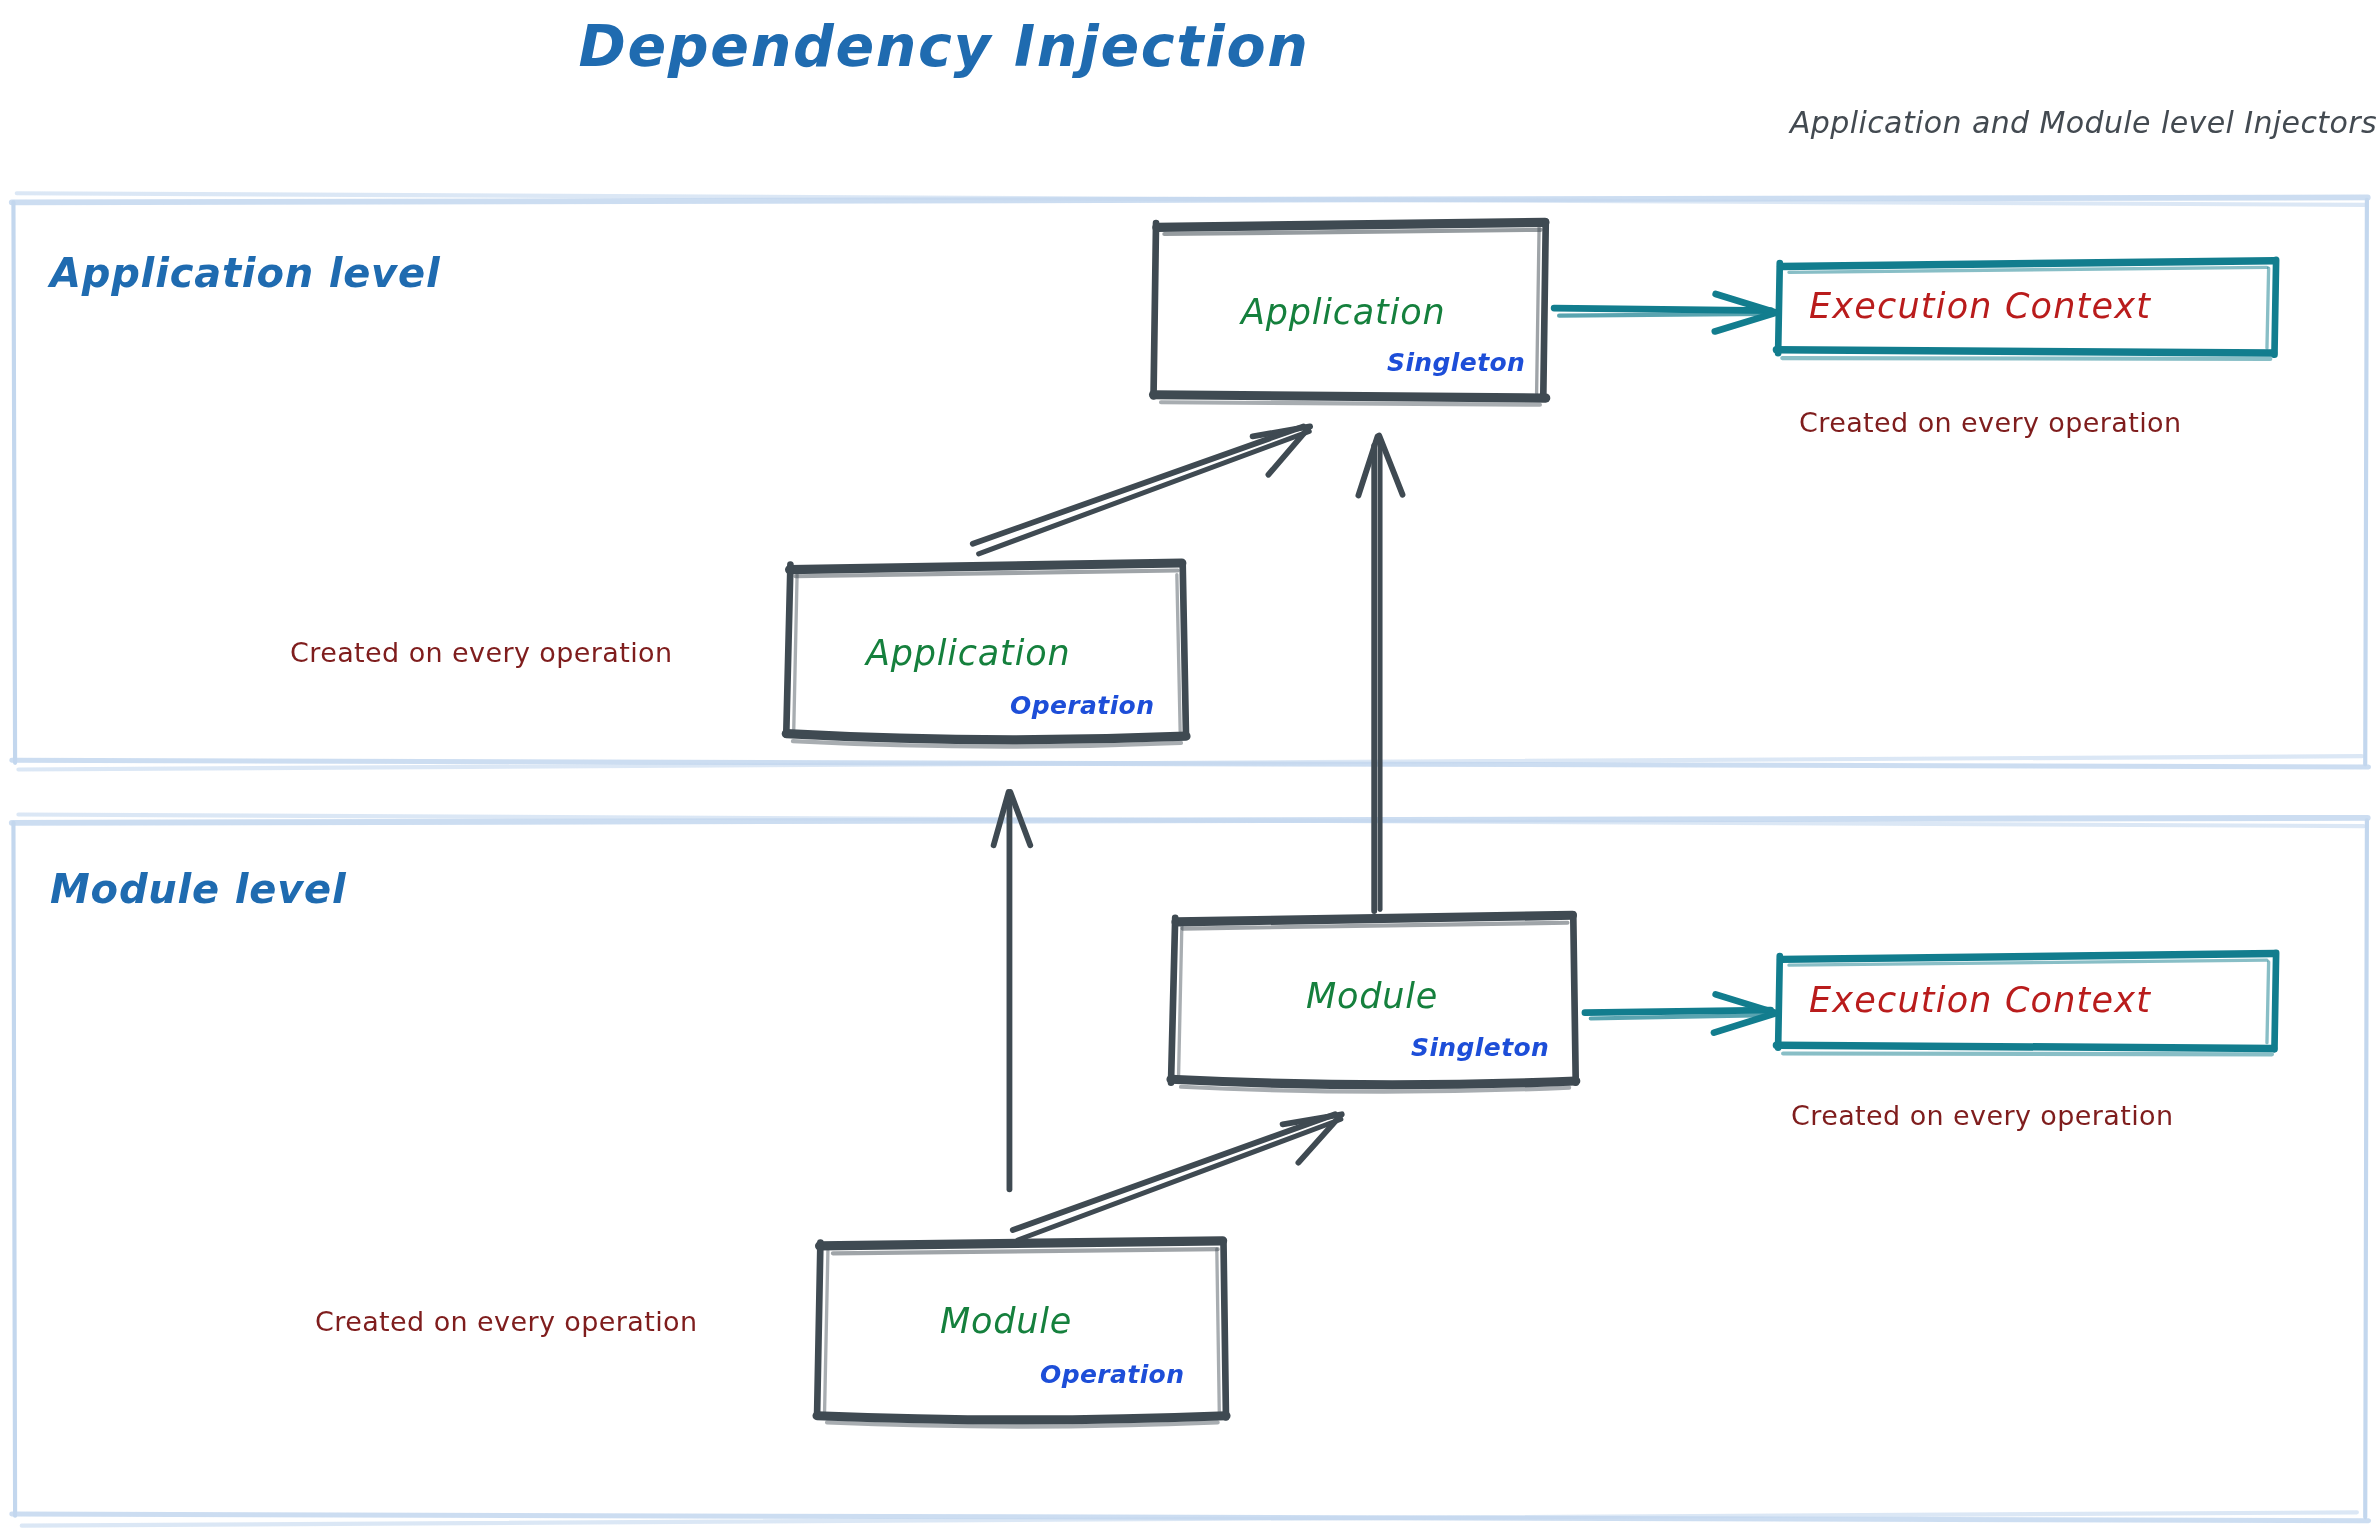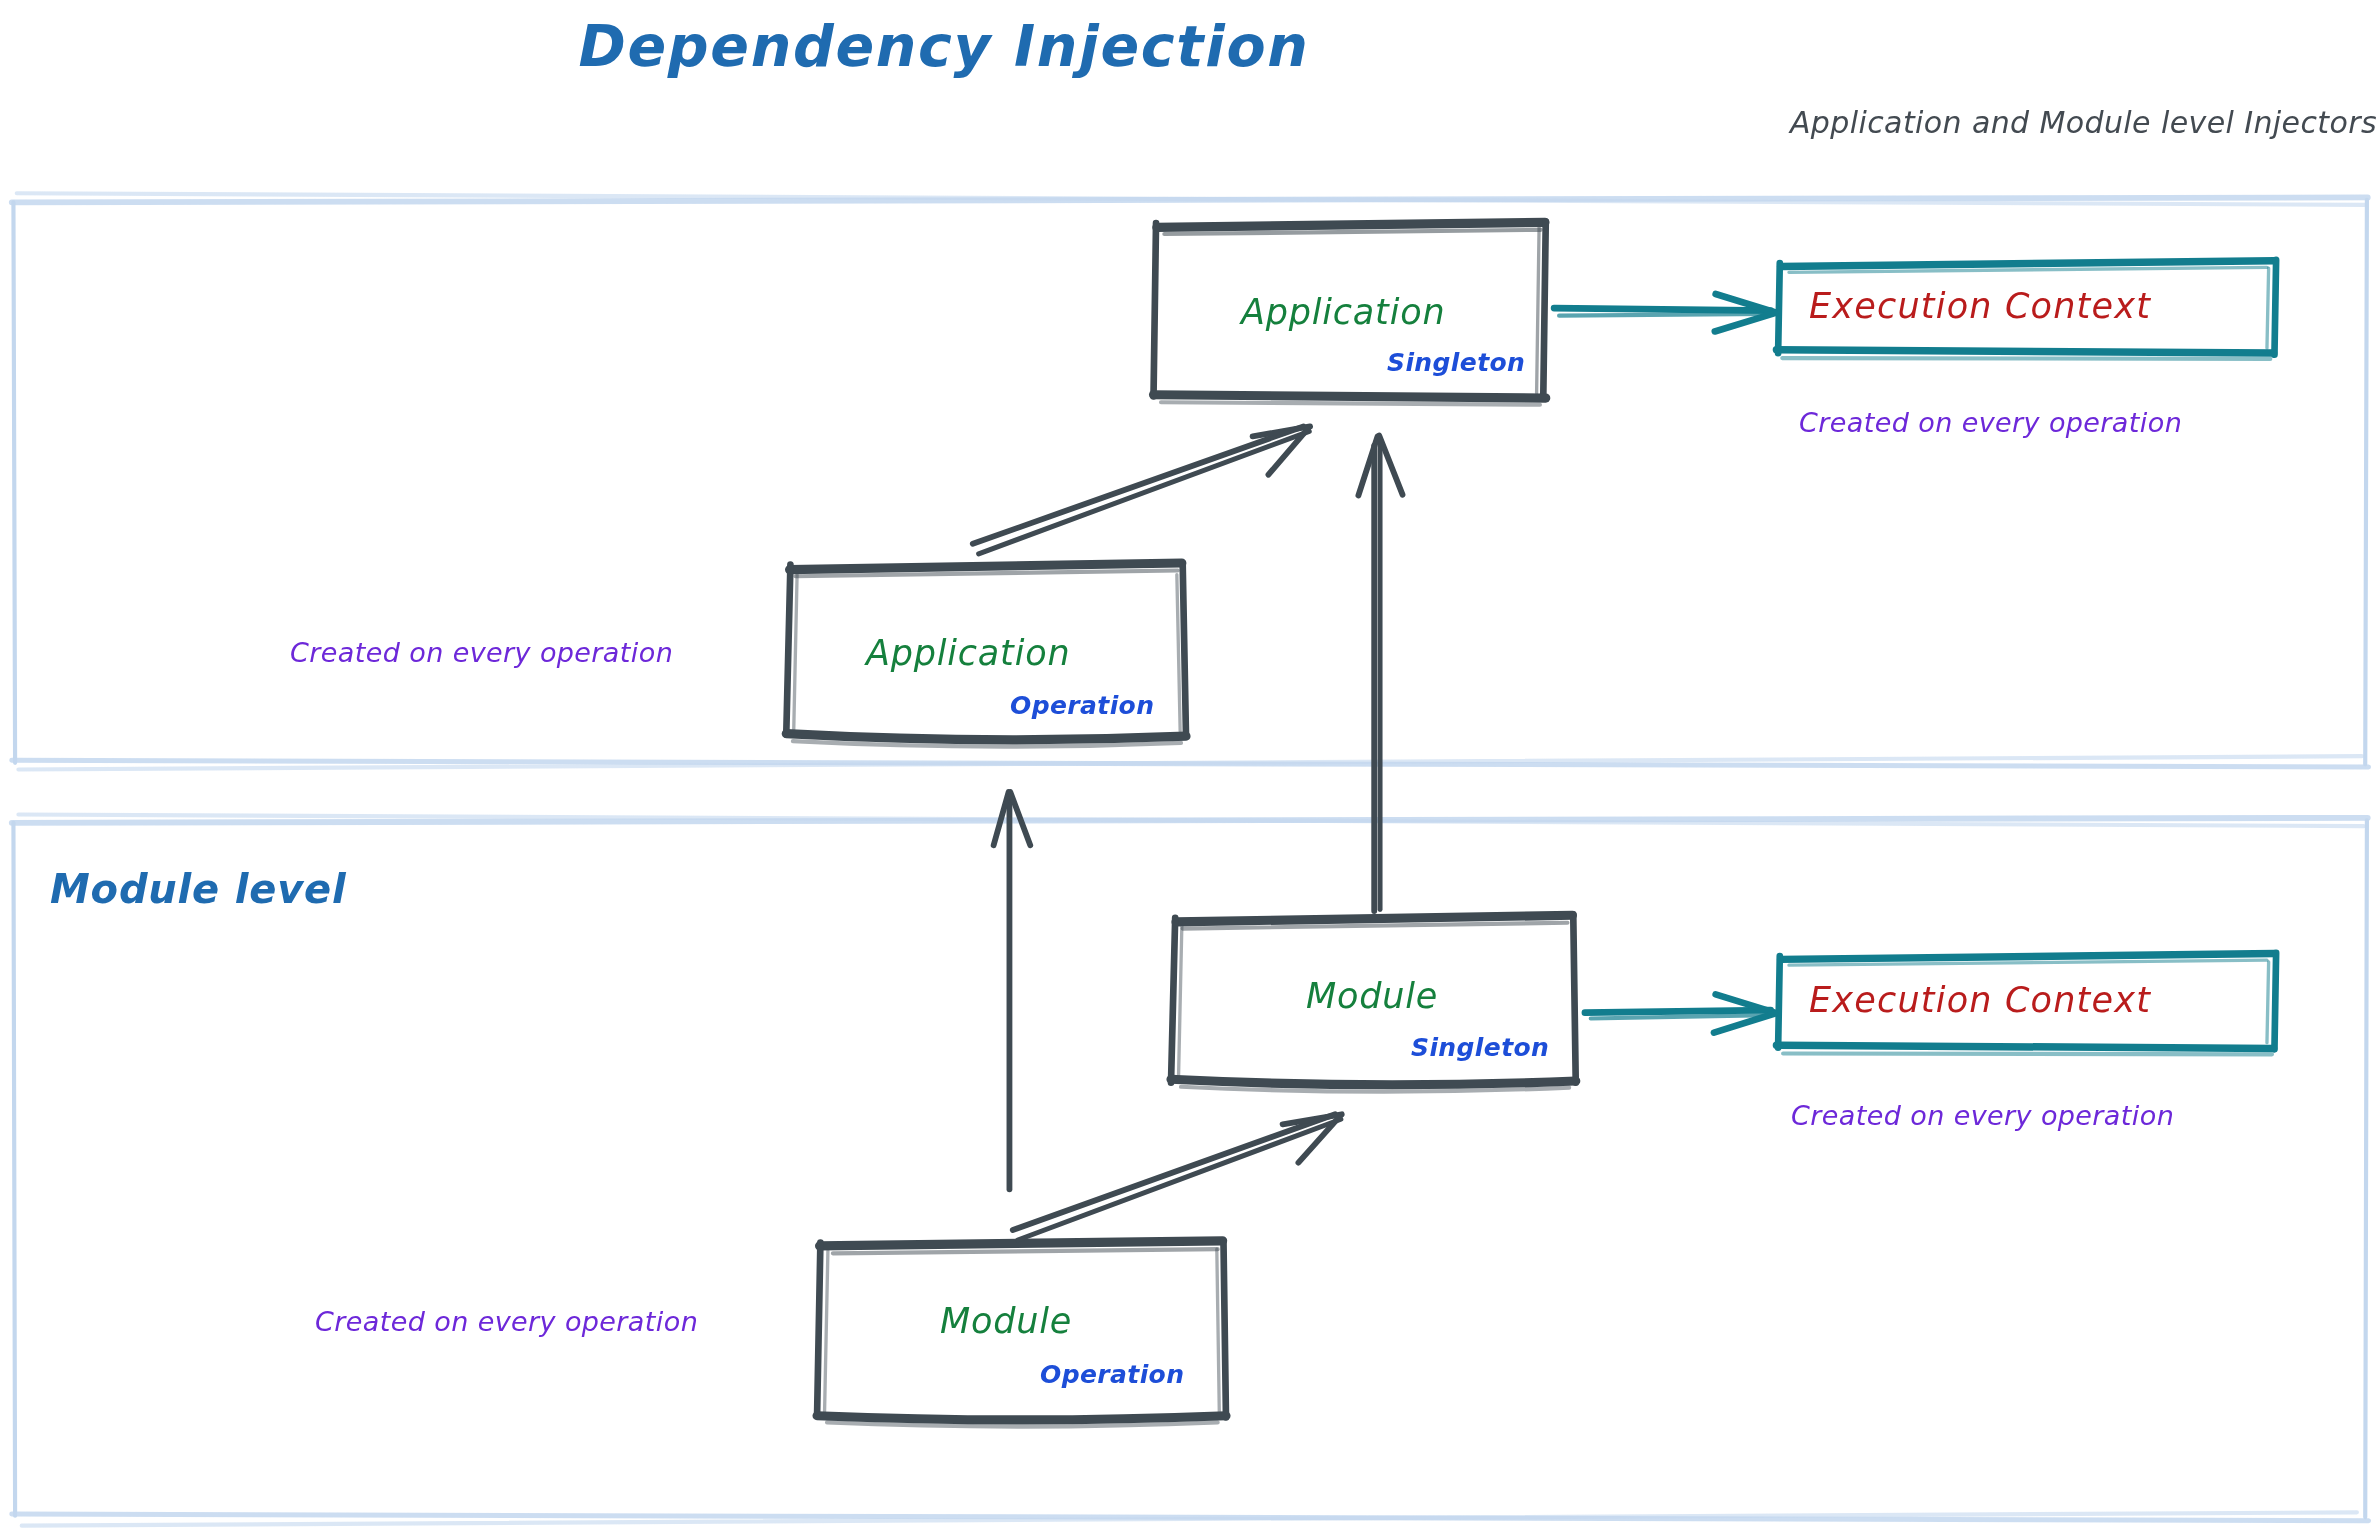--- a/index.html
+++ b/index.html
@@ -30,21 +30,21 @@
     font-size:35px;font-style:italic;color:#15803d;letter-spacing:0.8px;
   }
   .box-role{
     font-size:25px;font-style:italic;font-weight:700;
     color:#1d4ed8;letter-spacing:0.4px;
   }
   .ctx-title{
     font-size:35px;font-style:italic;color:#b91c1c;letter-spacing:1.2px;
   }
   .caption{
-    font-size:27px;font-style:italic;color:#6d28d9;letter-spacing:0.4px;
+    font-size:27px;color:#7f1d1d;letter-spacing:0.4px;
   }
 
   
   .node{position:absolute;}
   .node .box-title{position:absolute;}
   .node .box-role{position:absolute;}
 </style>
 </head>
 <body>
 
@@ -171,20 +171,21 @@
 
     <g>
       <path d="M1903,1216 L2126,1213" stroke="#127d8e" stroke-width="8" fill="none" stroke-linecap="round"></path>
       <path d="M1910,1223 L2124,1219" stroke="#127d8e" stroke-width="5" fill="none" stroke-linecap="round" opacity="0.7"></path>
       <path d="M2060,1194 L2131,1216" stroke="#127d8e" stroke-width="8" fill="none" stroke-linecap="round"></path>
       <path d="M2058,1240 L2131,1217" stroke="#127d8e" stroke-width="8" fill="none" stroke-linecap="round"></path>
     </g>
 
   </svg>
 
+  <div class="txt level-label" style="left:50px;top:250px;">Application level</div>
 
   <div class="txt level-label" style="left:50px;top:866px;">Module level</div>
 
   <div class="node">
     <div class="txt box-title" style="left:1241px;top:292px;">Application</div>
     <div class="txt box-role" style="left:1387px;top:348px;">Singleton</div>
   </div>
 
   <div class="node">
     <div class="txt box-title" style="left:866px;top:633px;">Application</div>

